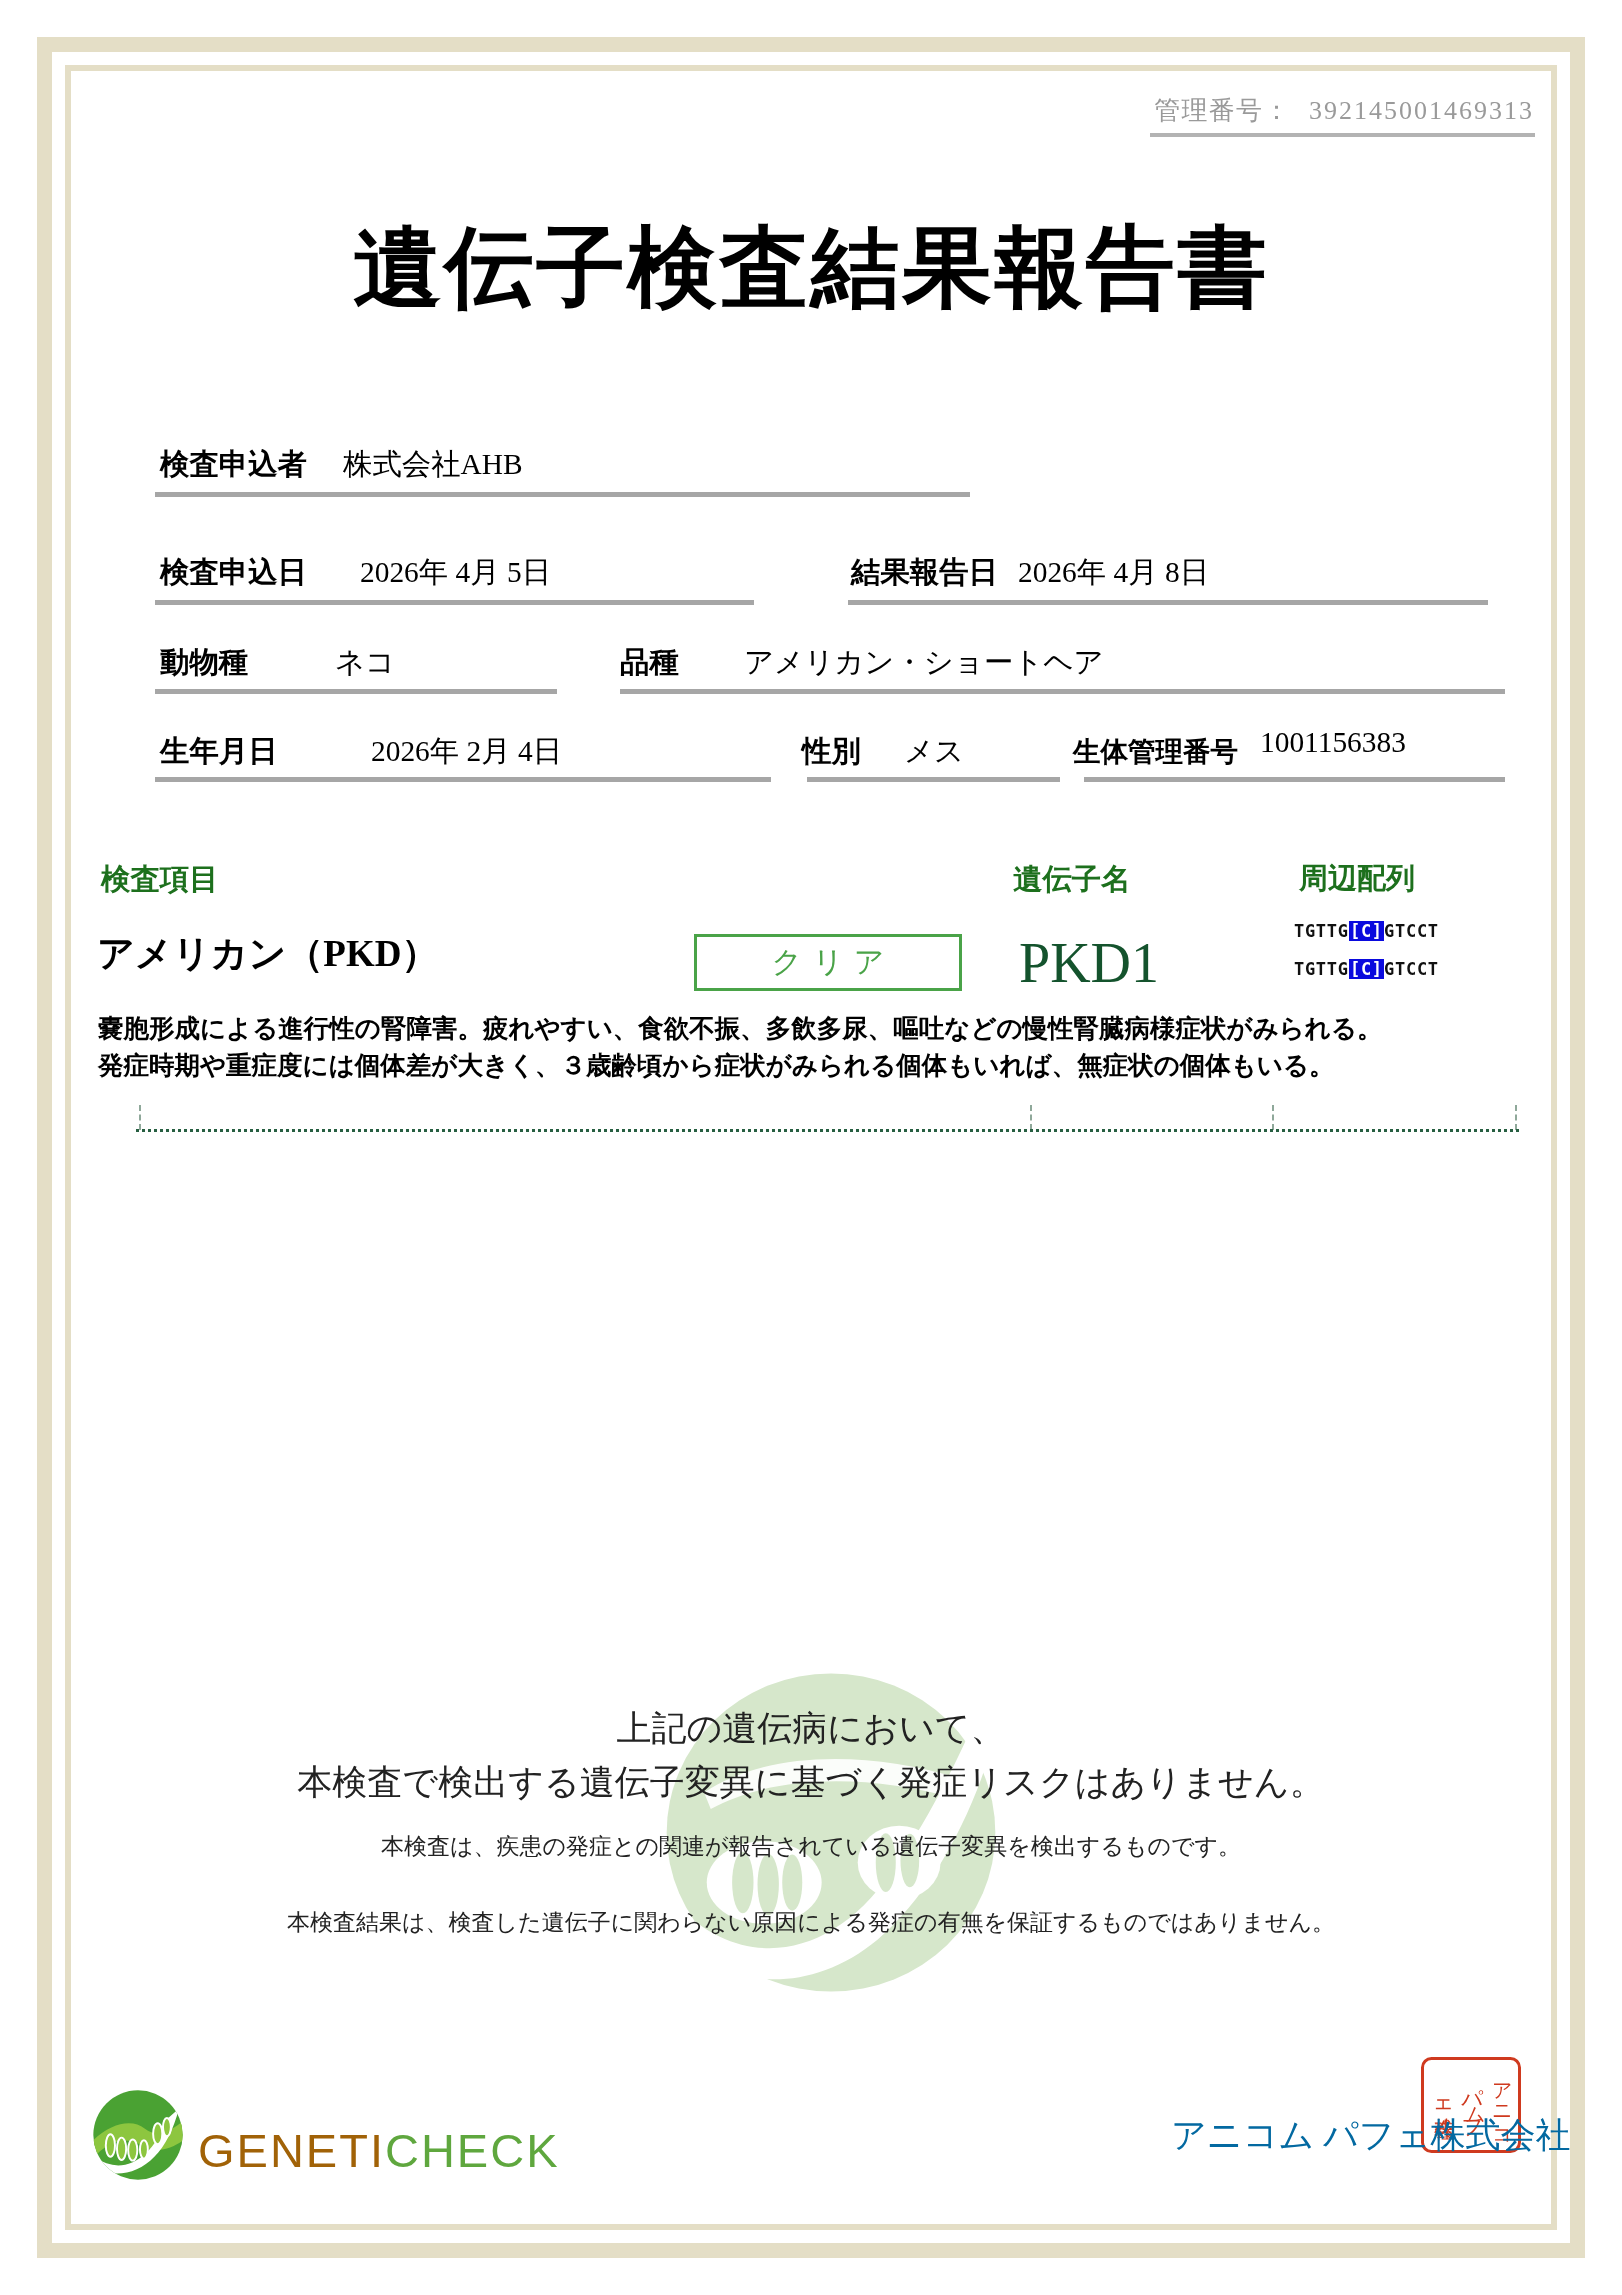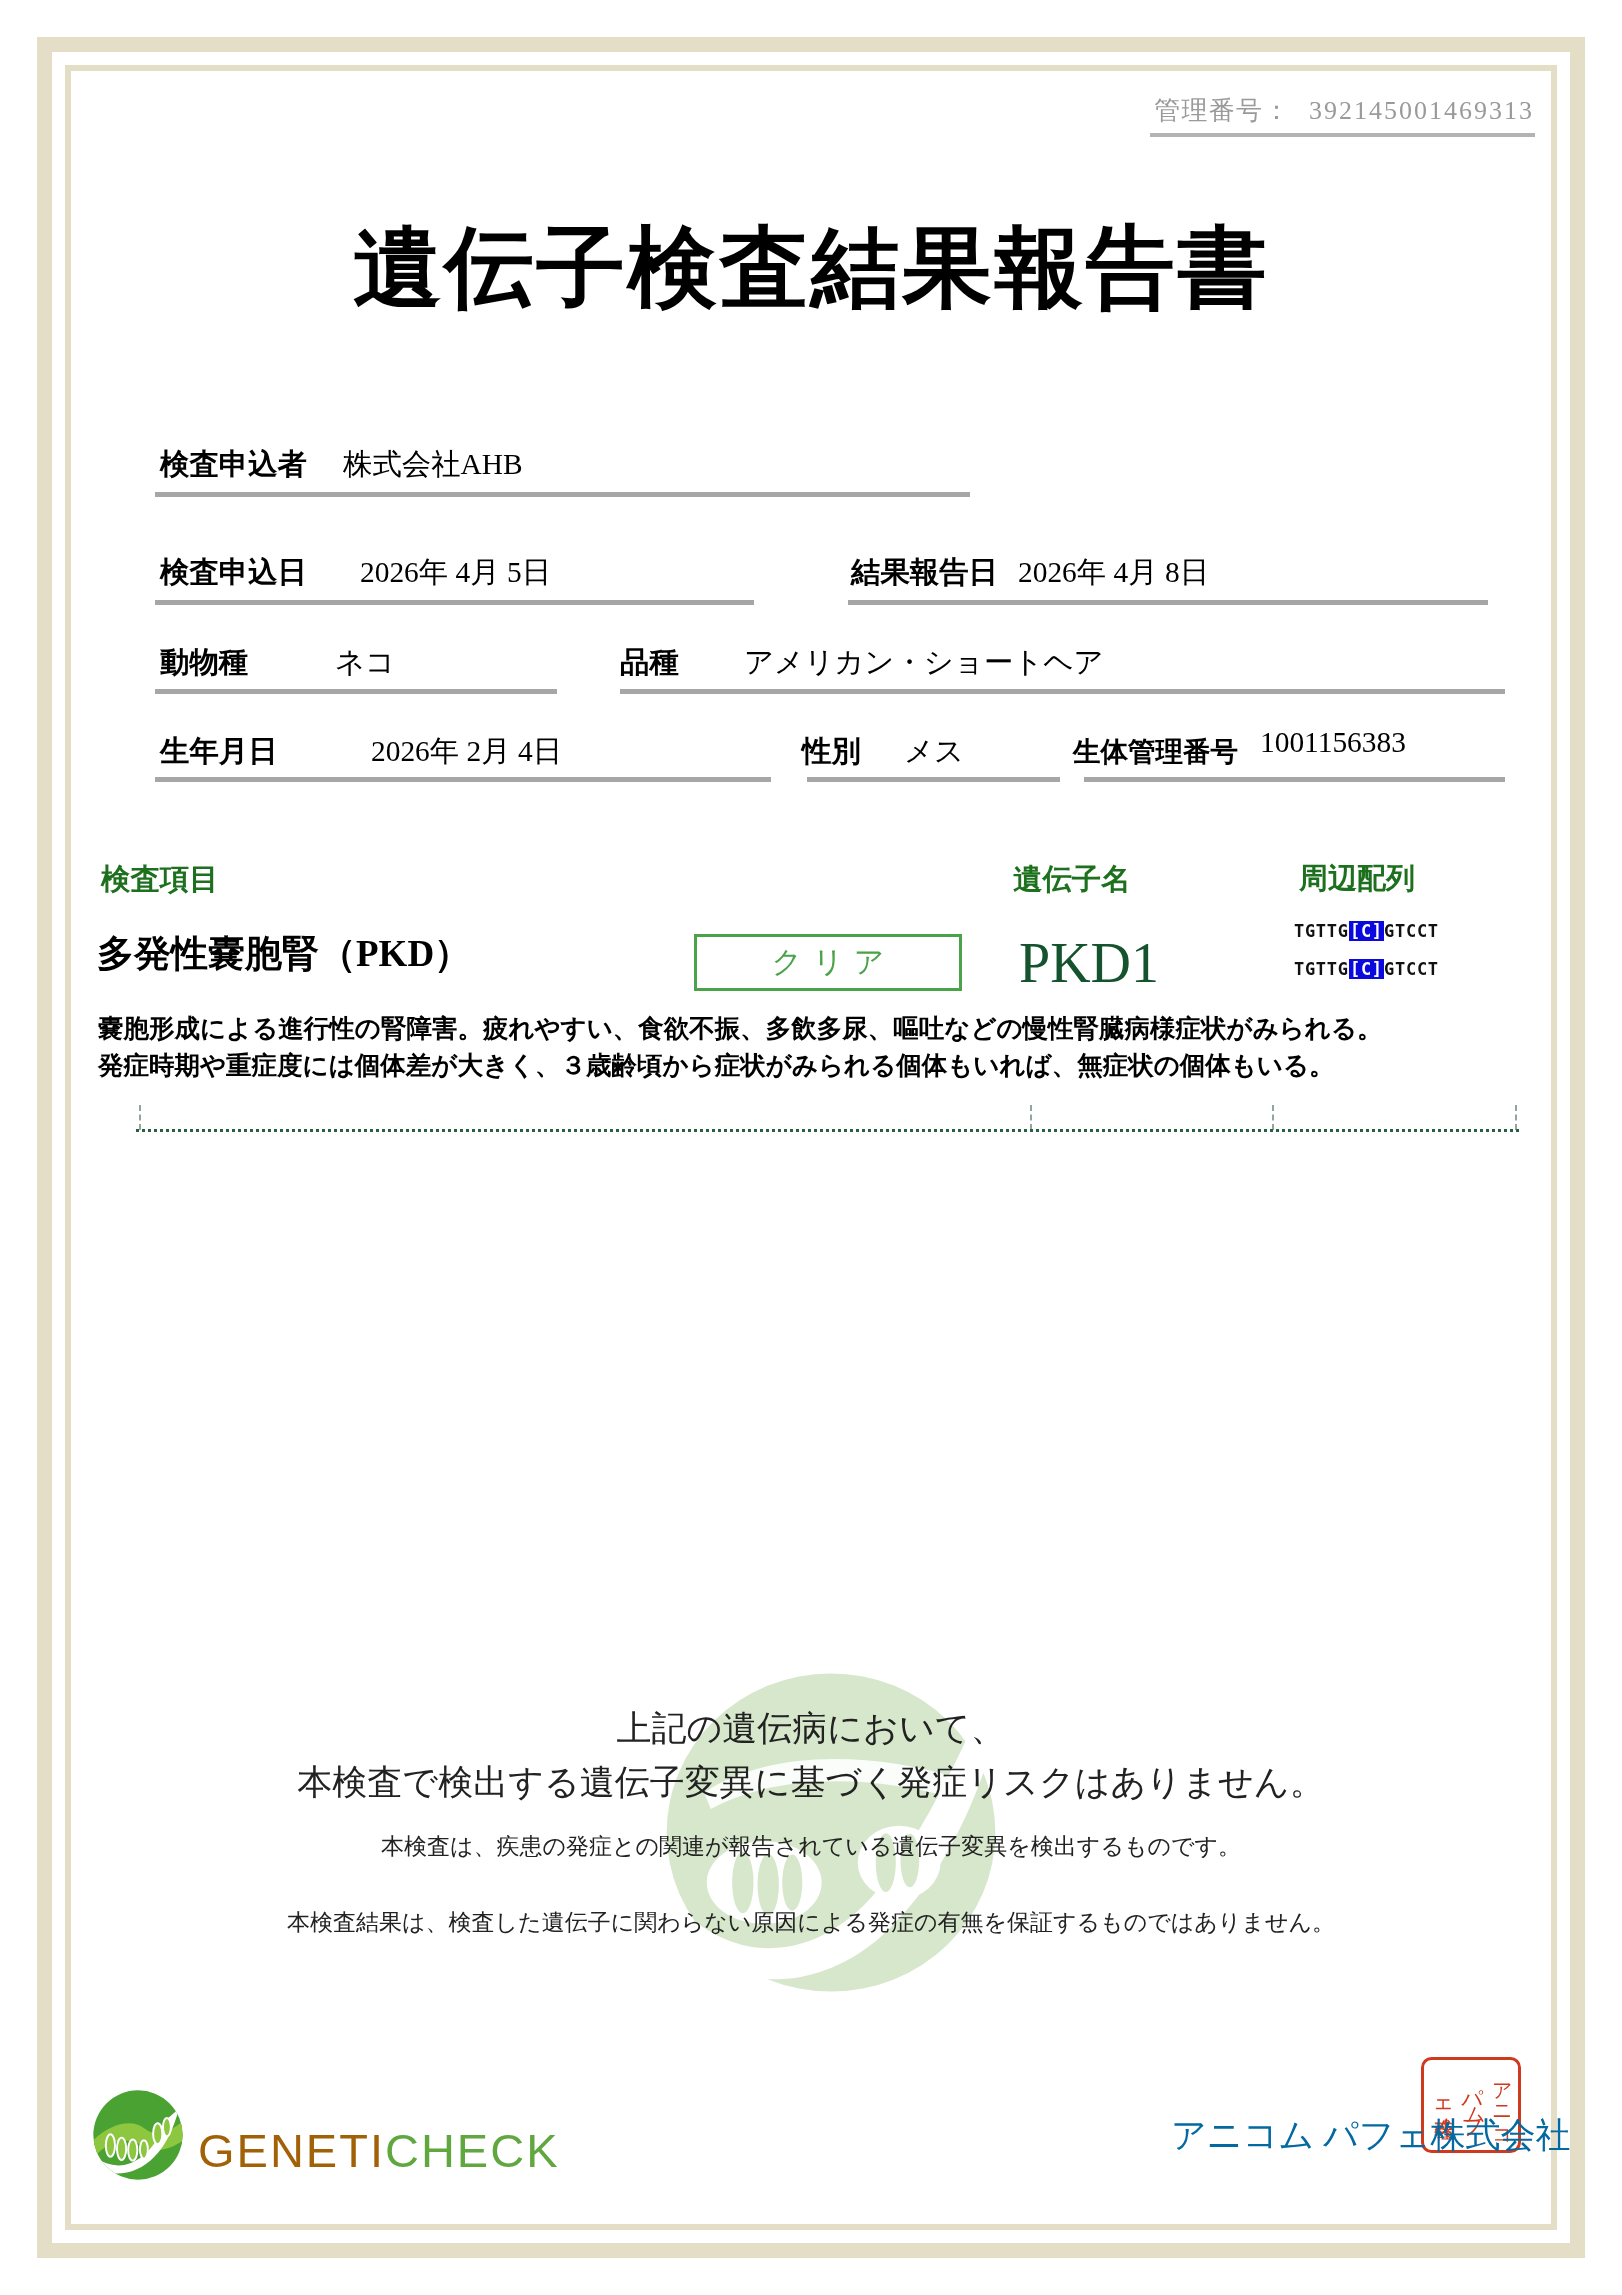--- a/index.html
+++ b/index.html
@@ -105,21 +105,21 @@
   <span class="abs fvalue" style="left:904px;top:732px">メス</span>
   <div class="rule" style="left:807px;top:777px;width:253px"></div>
   <span class="abs flabel" style="left:1073px;top:734px;font-size:27.5px">生体管理番号</span>
   <span class="abs fvalue" style="left:1260px;top:726px">1001156383</span>
   <div class="rule" style="left:1084px;top:777px;width:421px"></div>
 
   <span class="abs green-h" style="left:101px;top:860px">検査項目</span>
   <span class="abs green-h" style="left:1013px;top:860px">遺伝子名</span>
   <span class="abs green-h" style="left:1299px;top:859px;font-size:29px">周辺配列</span>
 
-  <span class="abs item-name">多発性嚢胞腎（PKD）</span>
+  <span class="abs item-name">アメリカン（PKD）</span>
 
   <div class="abs badge">
     <span>クリア</span>
   </div>
 
   <span class="abs gene-name">PKD1</span>
 
   <div class="abs seq" style="top:921px">
     <span>TGTTG</span><span class="seq-hl">[C]</span><span>GTCCT</span>
   </div>

